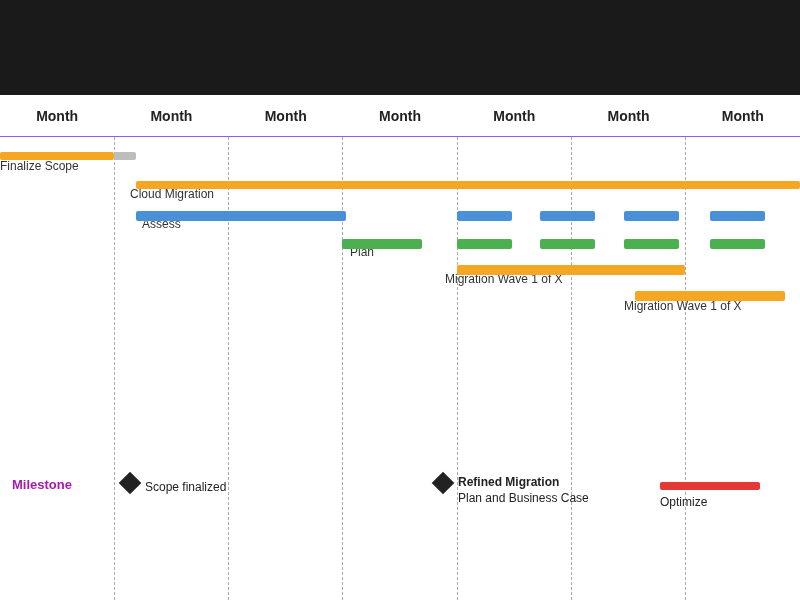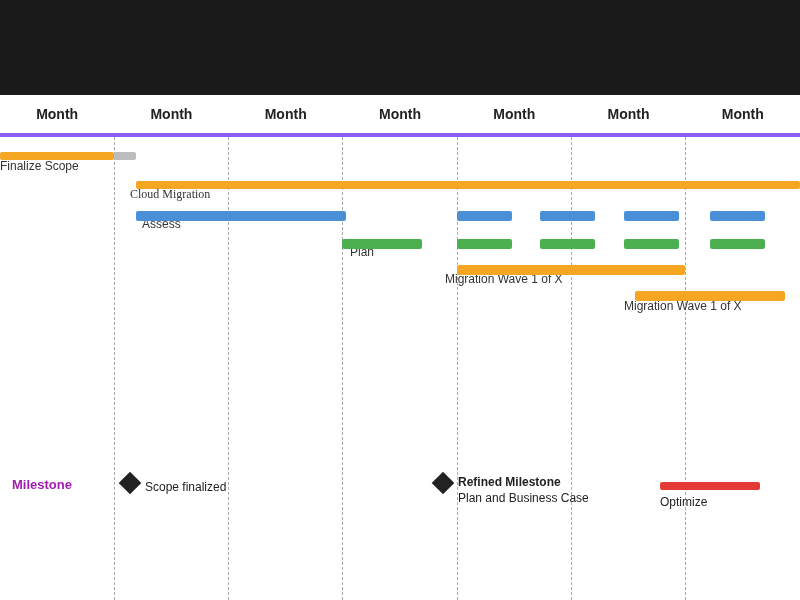--- a/index.html
+++ b/index.html
@@ -16,21 +16,21 @@
     .top-bar {
       background: #1a1a1a;
       height: 95px;
       width: 100%;
     }
 
     
     .month-header {
       display: flex;
       background: #fff;
-      border-bottom: 4px solid #8b5cf6;
+      border-bottom: 1px solid #8b5cf6;
       height: 42px;
       align-items: center;
     }
     .month-cell {
       flex: 1;
       text-align: center;
       font-weight: 700;
       font-size: 14px;
       color: #222;
       border-right: none;
@@ -125,21 +125,21 @@
   <div class="vline" style="left: 457px;"></div>
   <div class="vline" style="left: 571px;"></div>
   <div class="vline" style="left: 685px;"></div>
 
   <span class="row-label" style="left: 0; top: 22px;">Finalize Scope</span>
 
   <div class="bar bar-orange" style="left: 0; top: 15px; width: 114px; height: 8px;"></div>
 
   <div class="bar bar-gray" style="left: 114px; top: 15px; width: 22px; height: 8px;"></div>
 
-  <span class="row-label" style="left: 130px; top: 50px; font-family: Liberation Serif, serif;">Cloud Migration</span>
+  <span class="row-label" style="left: 130px; top: 50px;">Cloud Migration</span>
 
   <div class="bar bar-orange" style="left: 136px; top: 44px; width: 664px; height: 8px;"></div>
 
   <span class="row-label" style="left: 142px; top: 80px;">Assess</span>
 
   <div class="bar bar-blue" style="left: 136px; top: 74px; width: 210px; height: 10px;"></div>
 
   <div class="bar bar-blue" style="left: 457px; top: 74px; width: 55px; height: 10px;"></div>
 
   <div class="bar bar-blue" style="left: 540px; top: 74px; width: 55px; height: 10px;"></div>
@@ -167,19 +167,19 @@
   <span class="row-label" style="left: 624px; top: 162px;">Migration Wave 1 of X</span>
 
   <div class="bar bar-orange" style="left: 635px; top: 154px; width: 150px; height: 10px;"></div>
 
   <span class="milestone-label" style="left: 12px; top: 340px;">Milestone</span>
 
   <div class="milestone-diamond" style="left: 122px; top: 338px;"></div>
   <span class="milestone-text" style="left: 145px; top: 343px;">Scope finalized</span>
 
   <div class="milestone-diamond" style="left: 435px; top: 338px;"></div>
-  <span class="milestone-text" style="left: 458px; top: 338px; font-weight: 700;">Refined Milestone</span>
+  <span class="milestone-text" style="left: 458px; top: 338px; font-weight: 700;">Refined Migration</span>
   <span class="milestone-text" style="left: 458px; top: 354px; font-weight: 400;">Plan and Business Case</span>
 
   <div class="milestone-bar-red" style="left: 660px; top: 345px; width: 100px; height: 8px;"></div>
   <span class="milestone-text" style="left: 660px; top: 358px;">Optimize</span>
 
 </div>
 
 </body></html>

